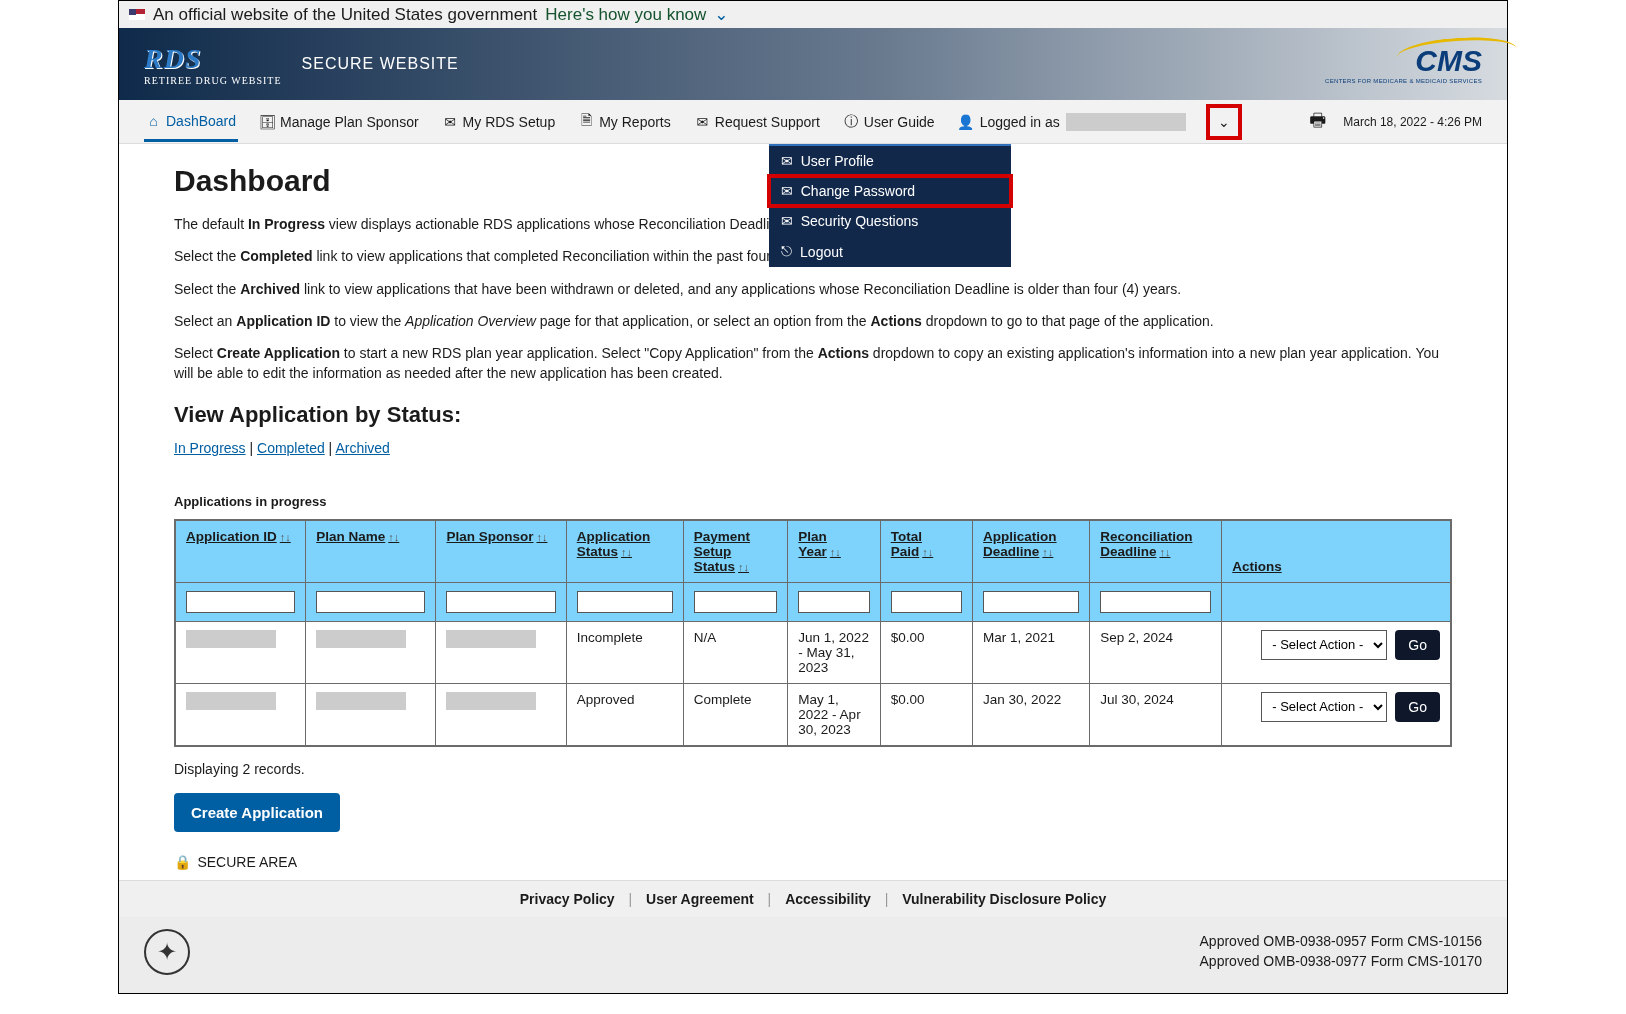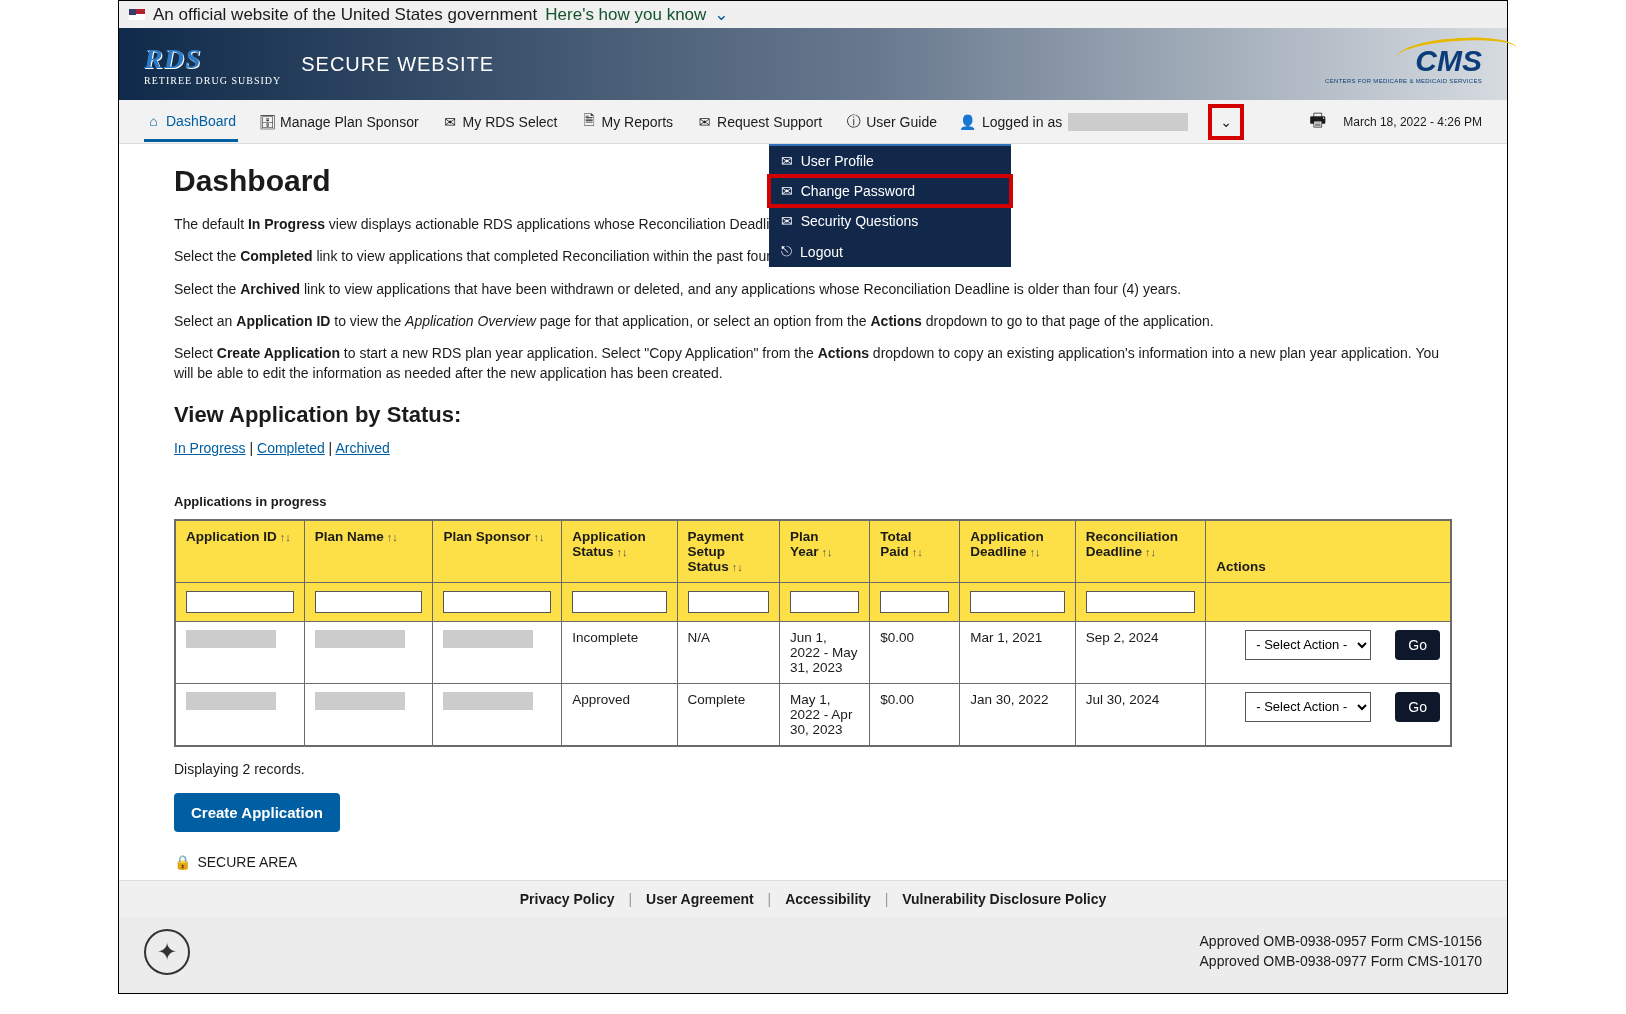--- a/index.html
+++ b/index.html
@@ -12,21 +12,21 @@
   .flag::before { content:""; position:absolute; top:0; left:0; width:7px; height:6px; background:#3c3b6e; }
   .gov-link { color: #14532d; cursor: pointer; }
   .gov-chev { color: #005ea2; }
 
   
   .site-header { background: linear-gradient(to right, #0f2a4a 0%, #697a8f 55%, #d6dbe0 100%); color: #fff; display: flex; align-items: center; justify-content: space-between; padding: 0 25px; height: 72px; }
   .logo-wrap { display: flex; align-items: center; gap: 20px; }
   .rds-logo { font-family: Georgia, serif; }
   .rds-big { font-size: 28px; font-weight: bold; font-style: italic; color: #2d7bc6; text-shadow: 1px 1px 0 #fff; letter-spacing: 1px; }
   .rds-sub { font-size: 10px; letter-spacing: 1px; color: #fff; }
-  .secure-title { font-size: 20px; letter-spacing: 1px; color: #fff; font-weight: 500; }
+  .secure-title { font-size: 16px; letter-spacing: 1px; color: #fff; font-weight: 500; }
   .cms-logo { text-align: right; }
   .cms-big { font-size: 30px; font-weight: bold; color: #0a3d7a; font-style: italic; display: inline-block; position: relative; }
   .cms-swoosh { position: absolute; top: -6px; left: -18px; width: 120px; height: 30px; border-top: 3px solid #e6b800; border-radius: 50% 50% 0 0; transform: rotate(-4deg); }
   .cms-sub { font-size: 6px; color: #0a3d7a; letter-spacing: 0.3px; }
 
   
   .nav-bar { background: #f2f2f2; border-bottom: 1px solid #dcdcdc; display: flex; align-items: center; padding: 0 25px; height: 44px; position: relative; }
   .nav-items { display: flex; gap: 20px; align-items: center; flex: 1; }
   .nav-link { display: flex; align-items: center; gap: 5px; cursor: pointer; color: #1b1b1b; padding: 10px 2px; font-size: 14px; }
   .nav-link.active { color: #005ea2; border-bottom: 3px solid #005ea2; margin-bottom: -1px; }
@@ -49,25 +49,25 @@
   .para i { font-style: italic; }
   h2 { font-size: 22px; font-weight: 700; margin-top: 18px; margin-bottom: 12px; }
   .status-links { margin-bottom: 38px; }
   .status-links a { color: #005ea2; text-decoration: underline; cursor: pointer; }
   .status-links .sep { color: #1b1b1b; }
   .table-caption { font-weight: 700; font-size: 13px; margin-bottom: 10px; }
 
   
   table.apps { border-collapse: collapse; width: 100%; border: 2px solid #6b6b6b; }
   table.apps th, table.apps td { border: 1px solid #6b6b6b; padding: 8px 10px; text-align: left; vertical-align: top; font-size: 13.5px; }
-  table.apps thead tr.headrow th { background: #fde047; font-weight: 700; }
+  table.apps thead tr.headrow th { background: #7dd3fc; font-weight: 700; text-decoration: underline; }
   .sort-icon { font-size: 11px; color: #565656; margin-left: 3px; }
   .filter-input { width: 100%; height: 22px; border: 1px solid #565656; padding: 1px 3px; }
   .redact { display: inline-block; width: 90px; height: 18px; background: #ccc; }
-  .action-cell { display: flex; gap: 24px; align-items: flex-end; padding-left: 29px; }
+  .action-cell { display: flex; gap: 8px; align-items: flex-end; padding-left: 29px; }
   .action-select { flex: 1; height: 30px; border: 1px solid #565656; padding: 2px 6px; font-size: 13px; background: #fff; }
   .go-btn { background: #0f172a; color: #fff; border: none; border-radius: 4px; padding: 7px 13px; font-size: 14px; cursor: pointer; }
   .record-count { margin-top: 14px; margin-bottom: 16px; font-size: 14px; }
   .create-btn { background: #005ea2; color: #fff; border: none; border-radius: 4px; padding: 11px 17px; font-size: 15px; font-weight: 600; cursor: pointer; }
   .secure-area { margin-top: 22px; display: flex; gap: 6px; align-items: center; font-size: 14px; }
 
   
   .footer-links { background: #f0f0f0; border-top: 1px solid #dcdcdc; text-align: center; padding: 10px 0; font-size: 14px; }
   .footer-links a { color: #1b1b1b; font-weight: 700; text-decoration: none; cursor: pointer; }
   .footer-links .bar { margin: 0 10px; color: #999; }
@@ -84,21 +84,21 @@
     <span class="flag"></span>
     <span>An official website of the United States government</span>
     <span class="gov-link">Here's how you know</span>
     <span class="gov-chev">⌄</span>
   </div>
 
   <div class="site-header">
     <div class="logo-wrap">
       <div class="rds-logo">
         <div class="rds-big">RDS</div>
-        <div class="rds-sub">RETIREE DRUG SUBSIDY</div>
+        <div class="rds-sub">RETIREE DRUG WEBSITE</div>
       </div>
       <div class="secure-title">SECURE WEBSITE</div>
     </div>
     <div class="cms-logo">
       <div class="cms-big"><span class="cms-swoosh"></span><span>CMS</span></div>
       <div class="cms-sub">CENTERS FOR MEDICARE &amp; MEDICAID SERVICES</div>
     </div>
   </div>
 
   <div class="nav-bar">
@@ -106,21 +106,21 @@
       <div class="nav-link active">
         <span class="nav-icon">⌂</span>
         <span>DashBoard</span>
       </div>
       <div class="nav-link">
         <span class="nav-icon">🗄</span>
         <span>Manage Plan Sponsor</span>
       </div>
       <div class="nav-link">
         <span class="nav-icon">✉</span>
-        <span>My RDS Select</span>
+        <span>My RDS Setup</span>
       </div>
       <div class="nav-link">
         <span class="nav-icon">🗎</span>
         <span>My Reports</span>
       </div>
       <div class="nav-link">
         <span class="nav-icon">✉</span>
         <span>Request Support</span>
       </div>
       <div class="nav-link">

